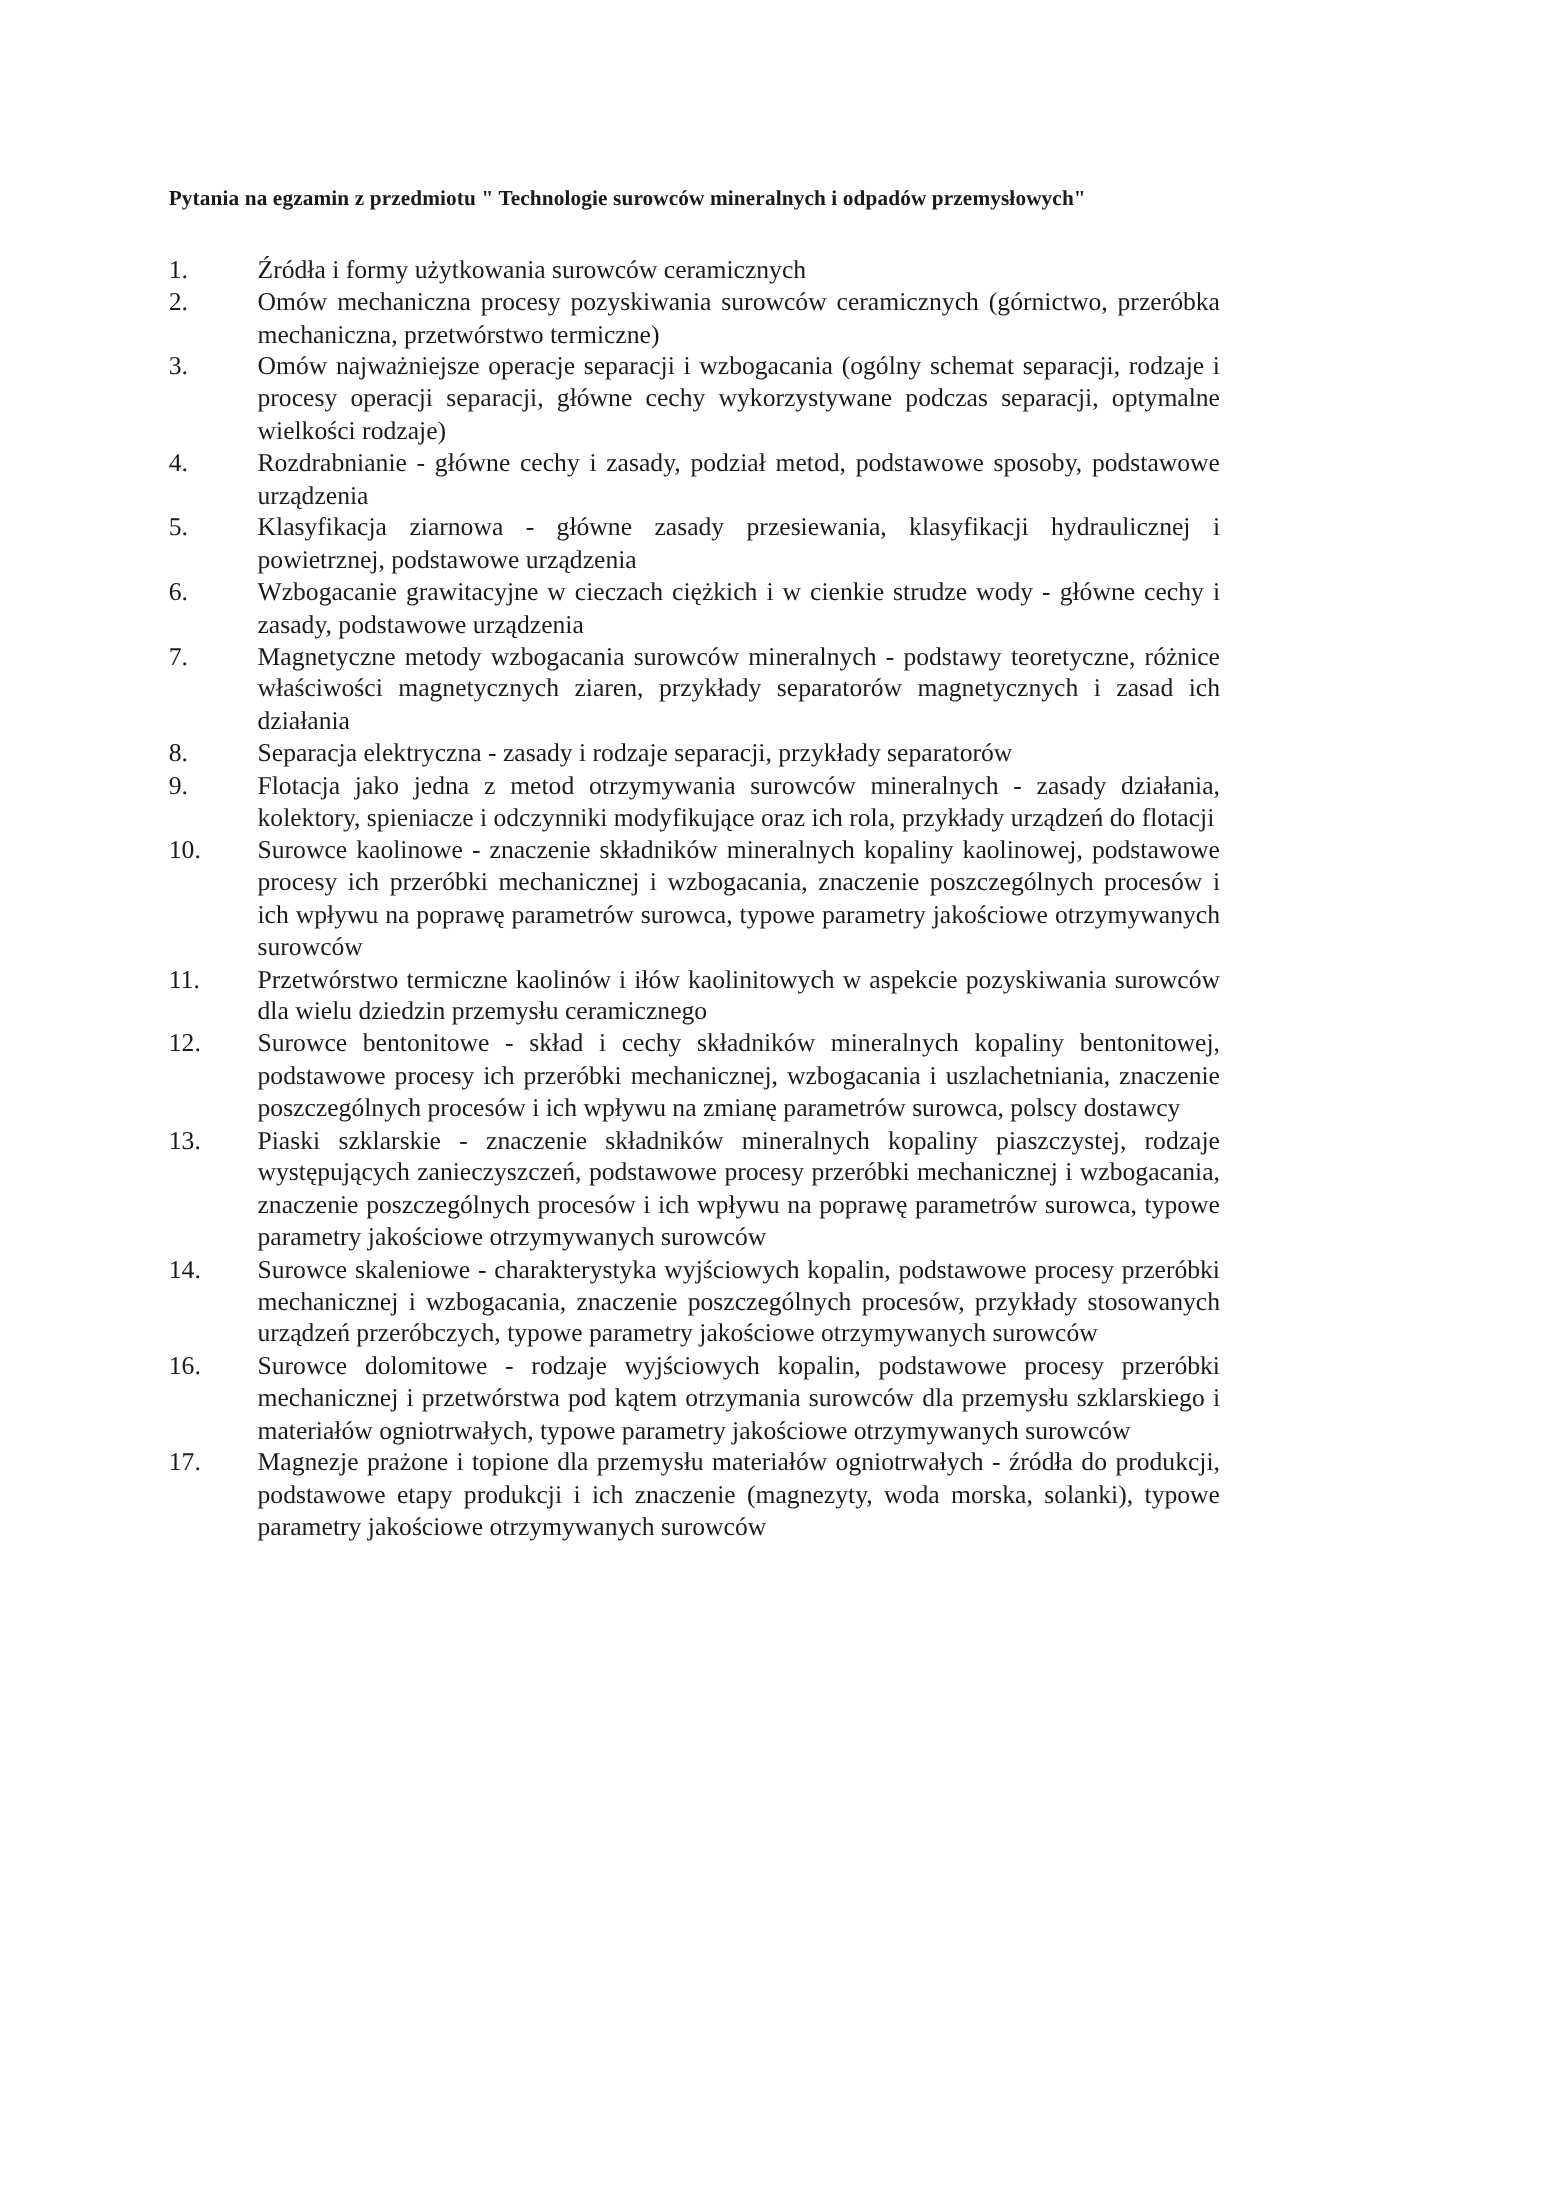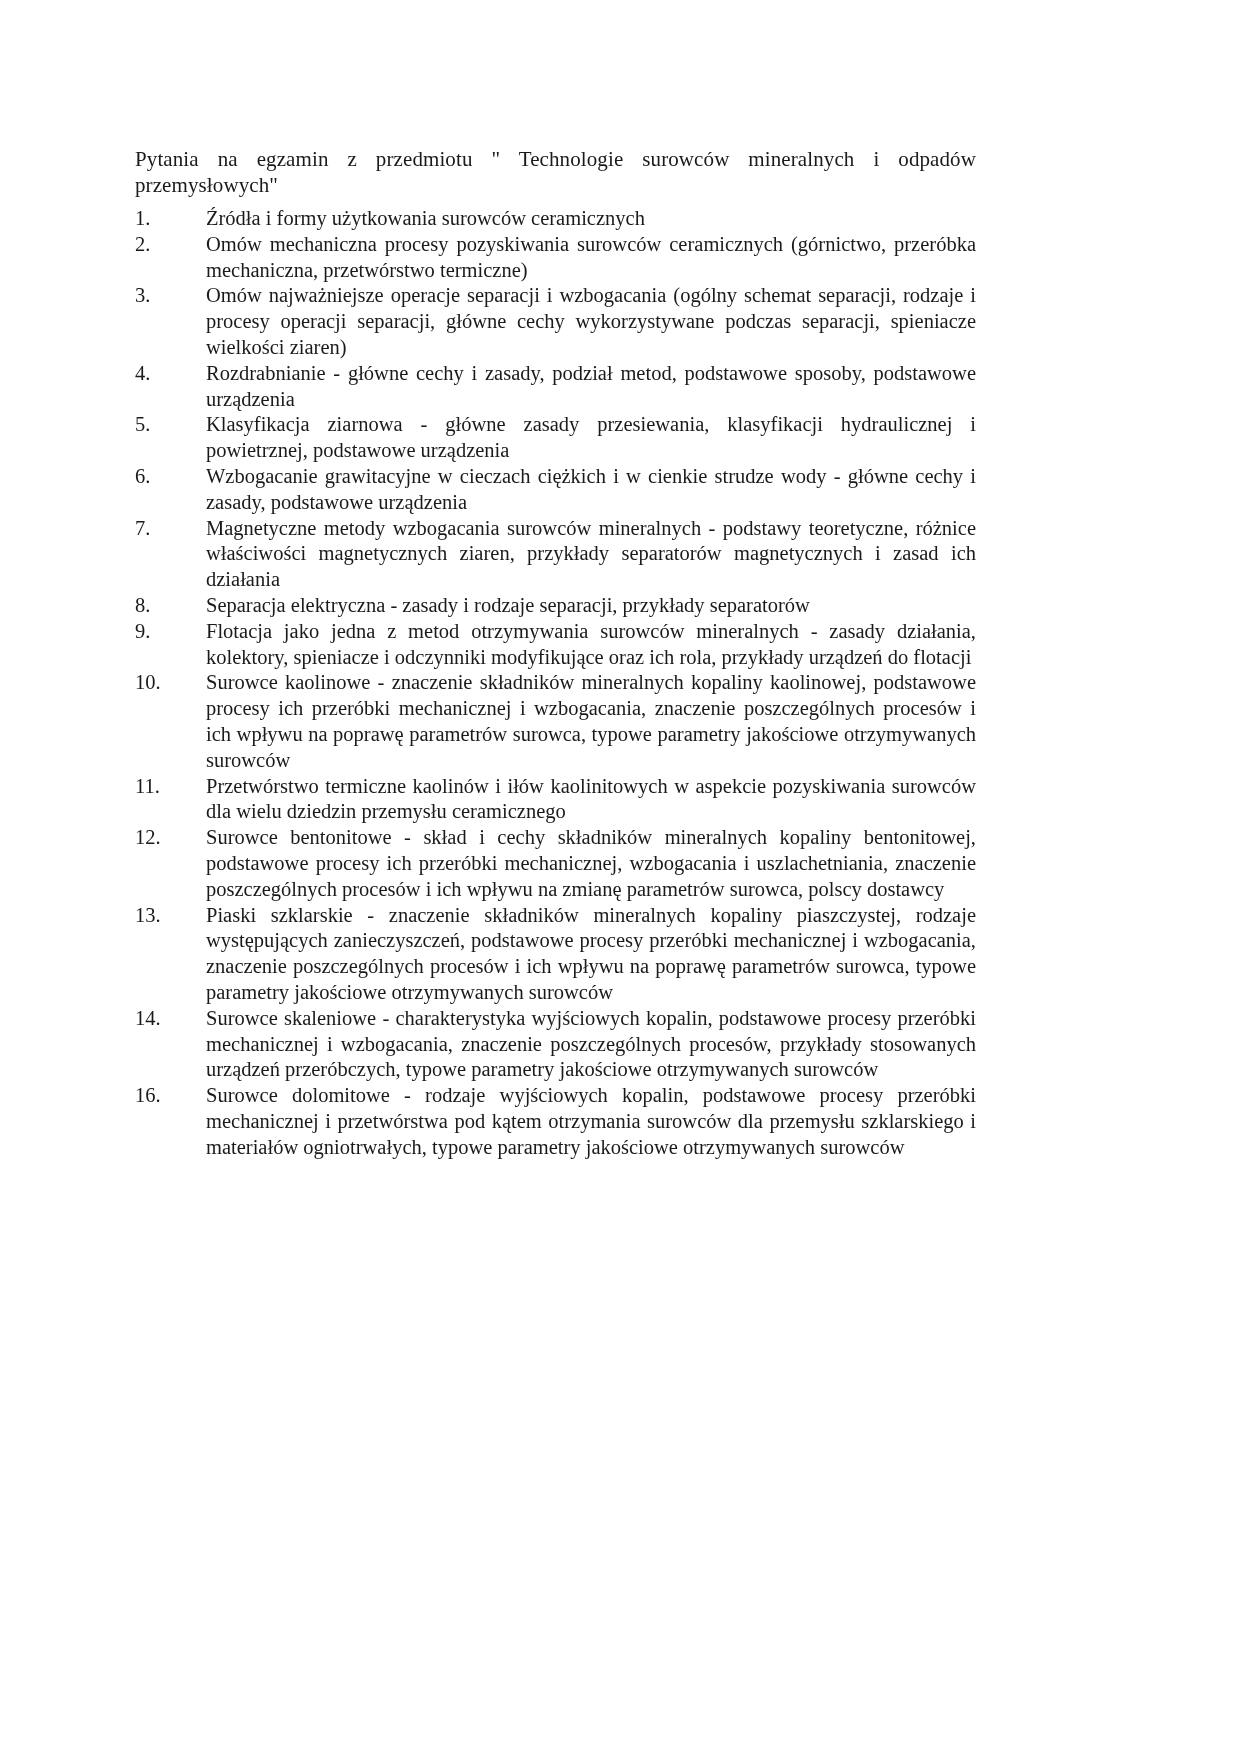--- a/index.html
+++ b/index.html
@@ -15,26 +15,26 @@
       font-family: "Liberation Serif", "DejaVu Serif", serif;
       color: #1a1a1a;
     }
     .page {
       position: absolute;
       left: 135px;
       top: 146px;
       width: 841px;
     }
     .title {
-      font-weight: normal;
-      font-size: 21px;
+      font-weight: bold;
+      font-size: 17px;
       line-height: 26px;
       text-align: justify;
       text-align-last: left;
-      margin: 0 0 8px 0;
+      margin: 0 0 32px 0;
       letter-spacing: 0.1px;
     }
     .questions {
       list-style: none;
       margin: 0;
       padding: 0;
       font-size: 20.5px;
       line-height: 25.8px;
     }
     .question {
@@ -65,21 +65,21 @@
     <li class="question">
         <span class="q-num">1.</span>
         <span class="q-text">Źródła i formy użytkowania surowców ceramicznych</span>
       </li>
     <li class="question">
         <span class="q-num">2.</span>
         <span class="q-text">Omów mechaniczna procesy pozyskiwania surowców ceramicznych (górnictwo, przeróbka mechaniczna, przetwórstwo termiczne)</span>
       </li>
     <li class="question">
         <span class="q-num">3.</span>
-        <span class="q-text">Omów najważniejsze operacje separacji i wzbogacania (ogólny schemat separacji, rodzaje i procesy operacji separacji, główne cechy wykorzystywane podczas separacji, spieniacze wielkości ziaren)</span>
+        <span class="q-text">Omów najważniejsze operacje separacji i wzbogacania (ogólny schemat separacji, rodzaje i procesy operacji separacji, główne cechy wykorzystywane podczas separacji, optymalne wielkości rodzaje)</span>
       </li>
     <li class="question">
         <span class="q-num">4.</span>
         <span class="q-text">Rozdrabnianie - główne cechy i zasady, podział metod, podstawowe sposoby, podstawowe urządzenia</span>
       </li>
     <li class="question">
         <span class="q-num">5.</span>
         <span class="q-text">Klasyfikacja ziarnowa - główne zasady przesiewania, klasyfikacji hydraulicznej i powietrznej,  podstawowe urządzenia</span>
       </li>
     <li class="question">
@@ -115,14 +115,18 @@
         <span class="q-text">Piaski szklarskie - znaczenie składników mineralnych kopaliny piaszczystej, rodzaje występujących zanieczyszczeń, podstawowe procesy przeróbki mechanicznej i wzbogacania, znaczenie poszczególnych procesów i ich wpływu na poprawę parametrów surowca, typowe parametry jakościowe otrzymywanych surowców</span>
       </li>
     <li class="question">
         <span class="q-num">14.</span>
         <span class="q-text">Surowce skaleniowe - charakterystyka wyjściowych kopalin, podstawowe procesy przeróbki mechanicznej i wzbogacania, znaczenie poszczególnych procesów, przykłady stosowanych urządzeń przeróbczych, typowe parametry jakościowe otrzymywanych surowców</span>
       </li>
     <li class="question">
         <span class="q-num">16.</span>
         <span class="q-text">Surowce dolomitowe - rodzaje wyjściowych kopalin, podstawowe procesy przeróbki mechanicznej i przetwórstwa pod kątem otrzymania surowców dla przemysłu szklarskiego i materiałów ogniotrwałych, typowe parametry jakościowe otrzymywanych surowców</span>
       </li>
+    <li class="question">
+        <span class="q-num">17.</span>
+        <span class="q-text">Magnezje prażone i topione dla przemysłu materiałów ogniotrwałych - źródła do produkcji, podstawowe etapy produkcji i ich znaczenie (magnezyty, woda morska, solanki), typowe parametry jakościowe otrzymywanych surowców</span>
+      </li>
   </ol>
 </div>
 
 </body></html>

